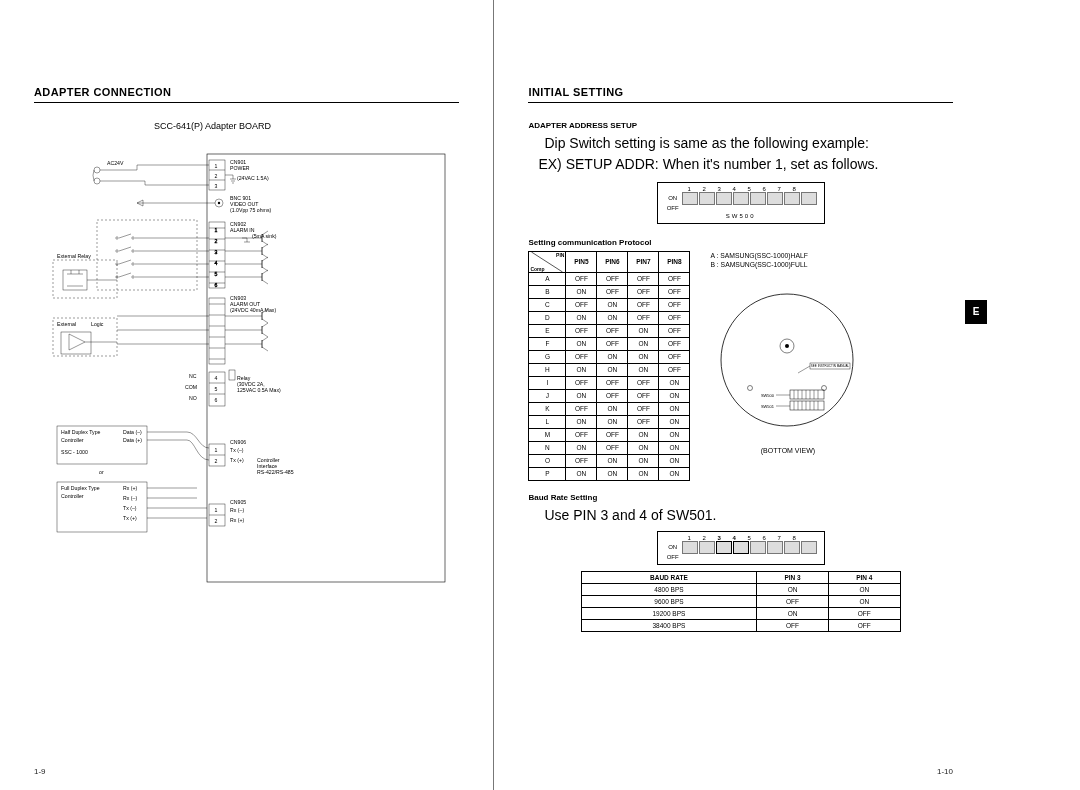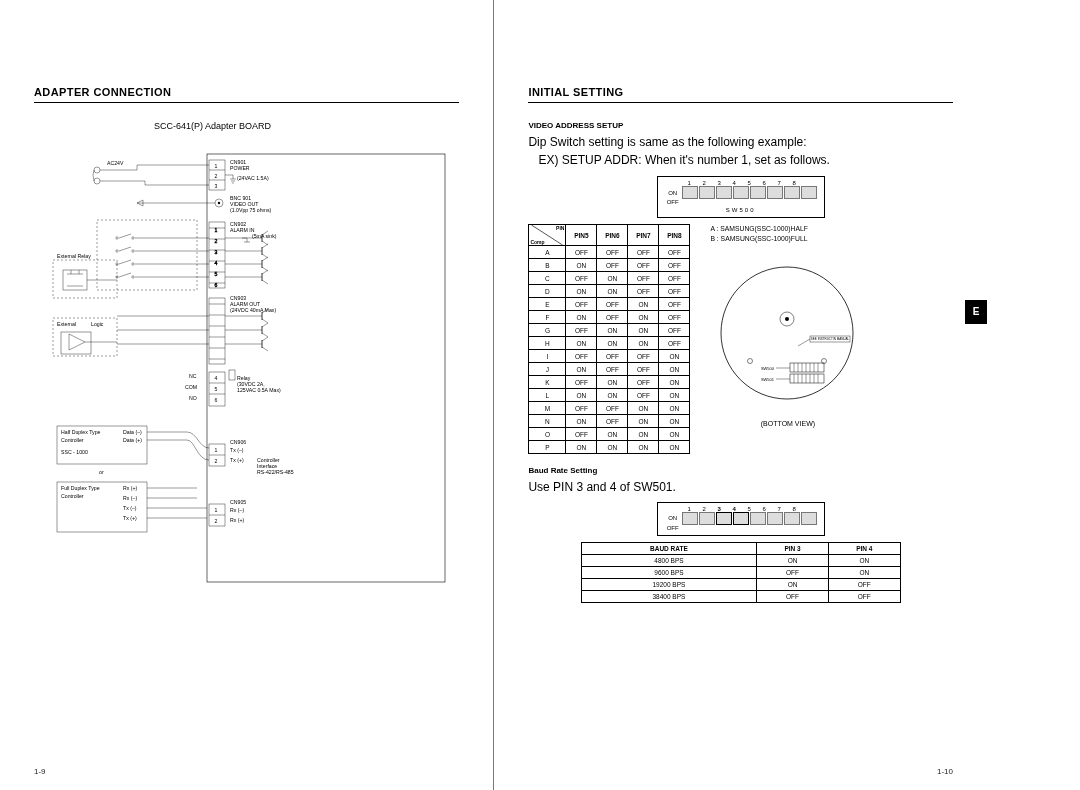--- a/index.html
+++ b/index.html
@@ -72,22 +72,22 @@
     font-family: Arial, Helvetica, sans-serif;
     font-size: 5.2px;
     fill: #000;
   }
   .page-right h3.sub {
     font-size: 8px;
     font-weight: bold;
     margin: 14px 0 4px 0;
   }
   .body-text {
-    font-size: 12px;
-    margin: 2px 0;
+    font-size: 14px;
+    margin: 2px 16px;
     line-height: 1.35;
   }
   .indent { margin-left: 10px; }
   
   .dip {
     border: 1px solid #000;
     display: inline-block;
     padding: 3px 6px 4px 6px;
   }
   .dip-row { display: flex; align-items: center; }
@@ -413,21 +413,21 @@
 
     <div class="page-num">1-9</div>
   </div>
 
   <div class="gutter"></div>
 
   <div class="page page-right">
     <h2 class="heading">INITIAL SETTING</h2>
     <hr class="hrule">
 
-    <h3 class="sub">VIDEO ADDRESS SETUP</h3>
+    <h3 class="sub">ADAPTER ADDRESS SETUP</h3>
     <p class="body-text">Dip Switch setting is same as the following example:</p>
     <p class="body-text indent">EX) SETUP ADDR: When it's number 1, set as follows.</p>
     <div style="text-align:center; margin:8px 0 6px 0">
       <div class="dip">
         <div class="dip-nums" id="dip500-nums">
             <span>1</span>
             <span>2</span>
             <span>3</span>
             <span>4</span>
             <span>5</span>
@@ -448,20 +448,21 @@
               <div class="dip-slot"></div>
             </div>
           </div>
         <div class="dip-row">
             <div class="dip-lbl">OFF</div>
           </div>
         <div class="dip-swname">SW500</div>
       </div>
     </div>
 
+    <h3 class="sub">Setting communication Protocol</h3>
 
     <div class="proto-row">
       <div>
         <table class="pt">
           <thead>
             <tr>
               <th class="corner">
                 <svg class="diag" viewBox="0 0 28 18">
                     <line x1="0" y1="0" x2="28" y2="18" stroke="#000" stroke-width="0.6"></line>
                   </svg>

